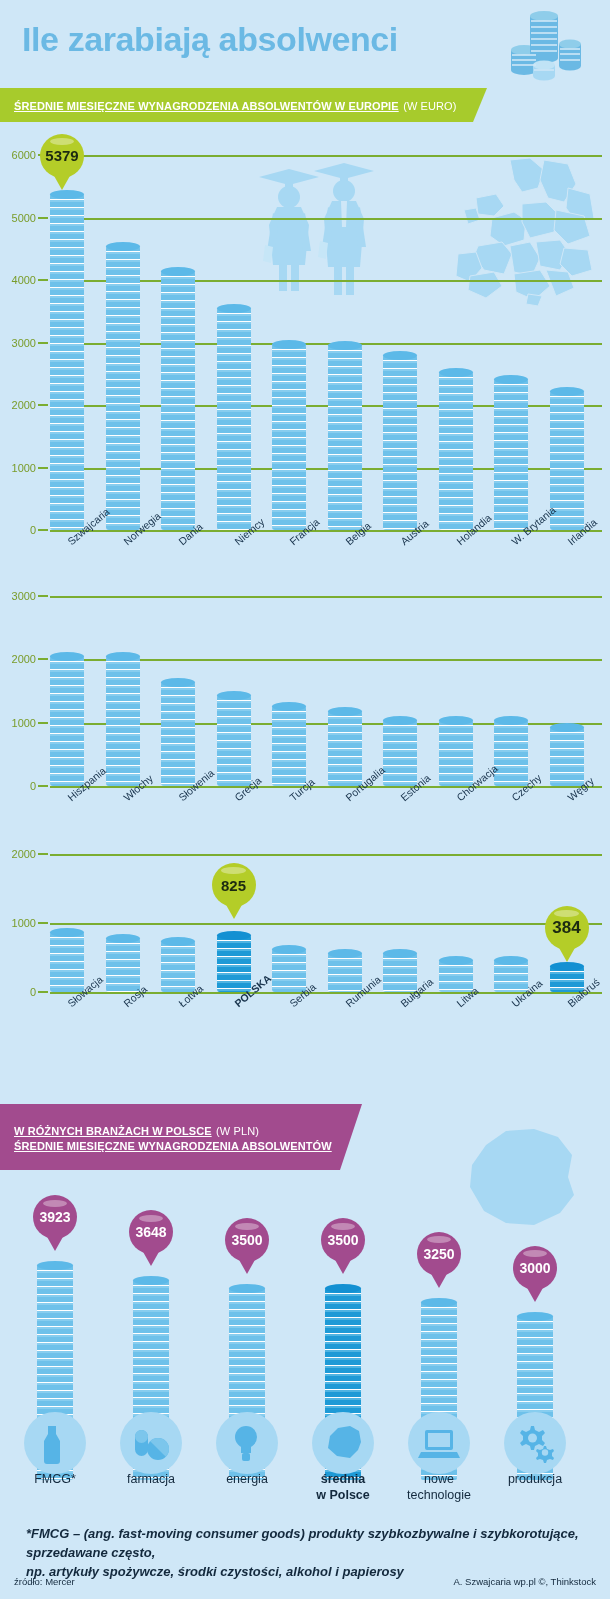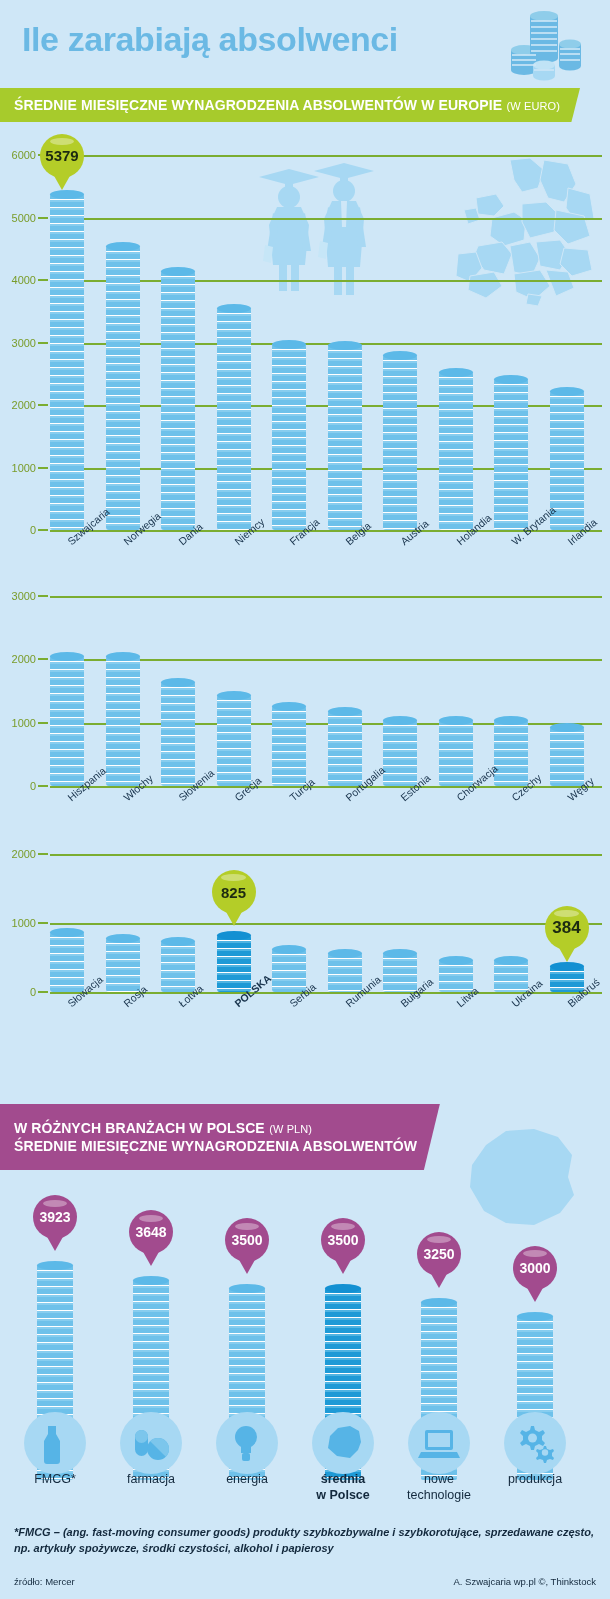--- a/index.html
+++ b/index.html
@@ -51,21 +51,21 @@
   }
   .banner .bn-tail {
     width: 26px; height: 100%;
   }
   .banner-green { left: 0; top: 88px; width: 580px; height: 34px; }
   .banner-green .bn-body { background: #a7cb2c; }
   .banner-purple { left: 0; top: 1104px; width: 440px; height: 66px; }
   .banner-purple .bn-body { background: #a24b8e; }
 
   .bn-line { white-space: nowrap; line-height: 1.25; }
-  .bn-strong { font-size: 14px; font-weight: bold; letter-spacing: 0.1px; }
+  .bn-strong { font-size: 11px; font-weight: bold; letter-spacing: 0.1px; text-decoration: underline; }
   .bn-unit { font-size: 11px; font-weight: normal; letter-spacing: 0.1px; }
 
   
   .chart { position: absolute; }
   .plot { position: absolute; left: 46px; }
   .gridline {
     position: absolute;
     left: 0;
     height: 2px;
     background: #7bad31;
@@ -220,23 +220,23 @@
     text-align: center;
     font-size: 12.5px;
     color: #13293d;
     line-height: 1.25;
   }
   .ind-label.bold { font-weight: bold; }
 
   
   .footnote {
     position: absolute;
-    left: 14px; top: 1525px;
+    left: 26px; top: 1525px;
     width: 584px;
-    font-size: 11px;
+    font-size: 13px;
     font-style: italic;
     font-weight: bold;
     color: #13293d;
     line-height: 1.45;
   }
   .src-left {
     position: absolute;
     left: 14px; top: 1576px;
     font-size: 9.5px;
     color: #13293d;
@@ -523,21 +523,21 @@
       <div class="ytick" style="top: 142px; right: 574px;">0</div>
       <div class="ydash" style="top: 142px; left: 38px;"></div>
       <div class="ytick" style="top: 73px; right: 574px;">1000</div>
       <div class="ydash" style="top: 73px; left: 38px;"></div>
       <div class="ytick" style="top: 4px; right: 574px;">2000</div>
       <div class="ydash" style="top: 4px; left: 38px;"></div>
       <div class="xlabel" style="left: 65.3px; top: 150px;">Słowacja</div>
       <div class="xlabel" style="left: 120.8px; top: 150px;">Rosja</div>
       <div class="xlabel" style="left: 176.3px; top: 150px;">Łotwa</div>
       <div class="xlabel bold" style="left: 231.8px; top: 150px;">POLSKA</div>
-      <div class="pin pin-green" style="left: 233.5px; top: 20px;">
+      <div class="pin pin-green" style="left: 233.5px; top: 13px;">
         <div class="bubble" style="width: 44px; height: 44px; font-size: 15px;">825<div class="gloss"></div></div>
       </div>
       <div class="xlabel" style="left: 287.3px; top: 150px;">Serbia</div>
       <div class="xlabel" style="left: 342.8px; top: 150px;">Rumunia</div>
       <div class="xlabel" style="left: 398.3px; top: 150px;">Bułgaria</div>
       <div class="xlabel" style="left: 453.8px; top: 150px;">Litwa</div>
       <div class="xlabel" style="left: 509.3px; top: 150px;">Ukraina</div>
       <div class="xlabel" style="left: 564.8px; top: 150px;">Białoruś</div>
       <div class="pin pin-green" style="left: 566.5px; top: 55.504px;">
         <div class="bubble" style="width: 44px; height: 44px; font-size: 17px;">384<div class="gloss"></div></div>

